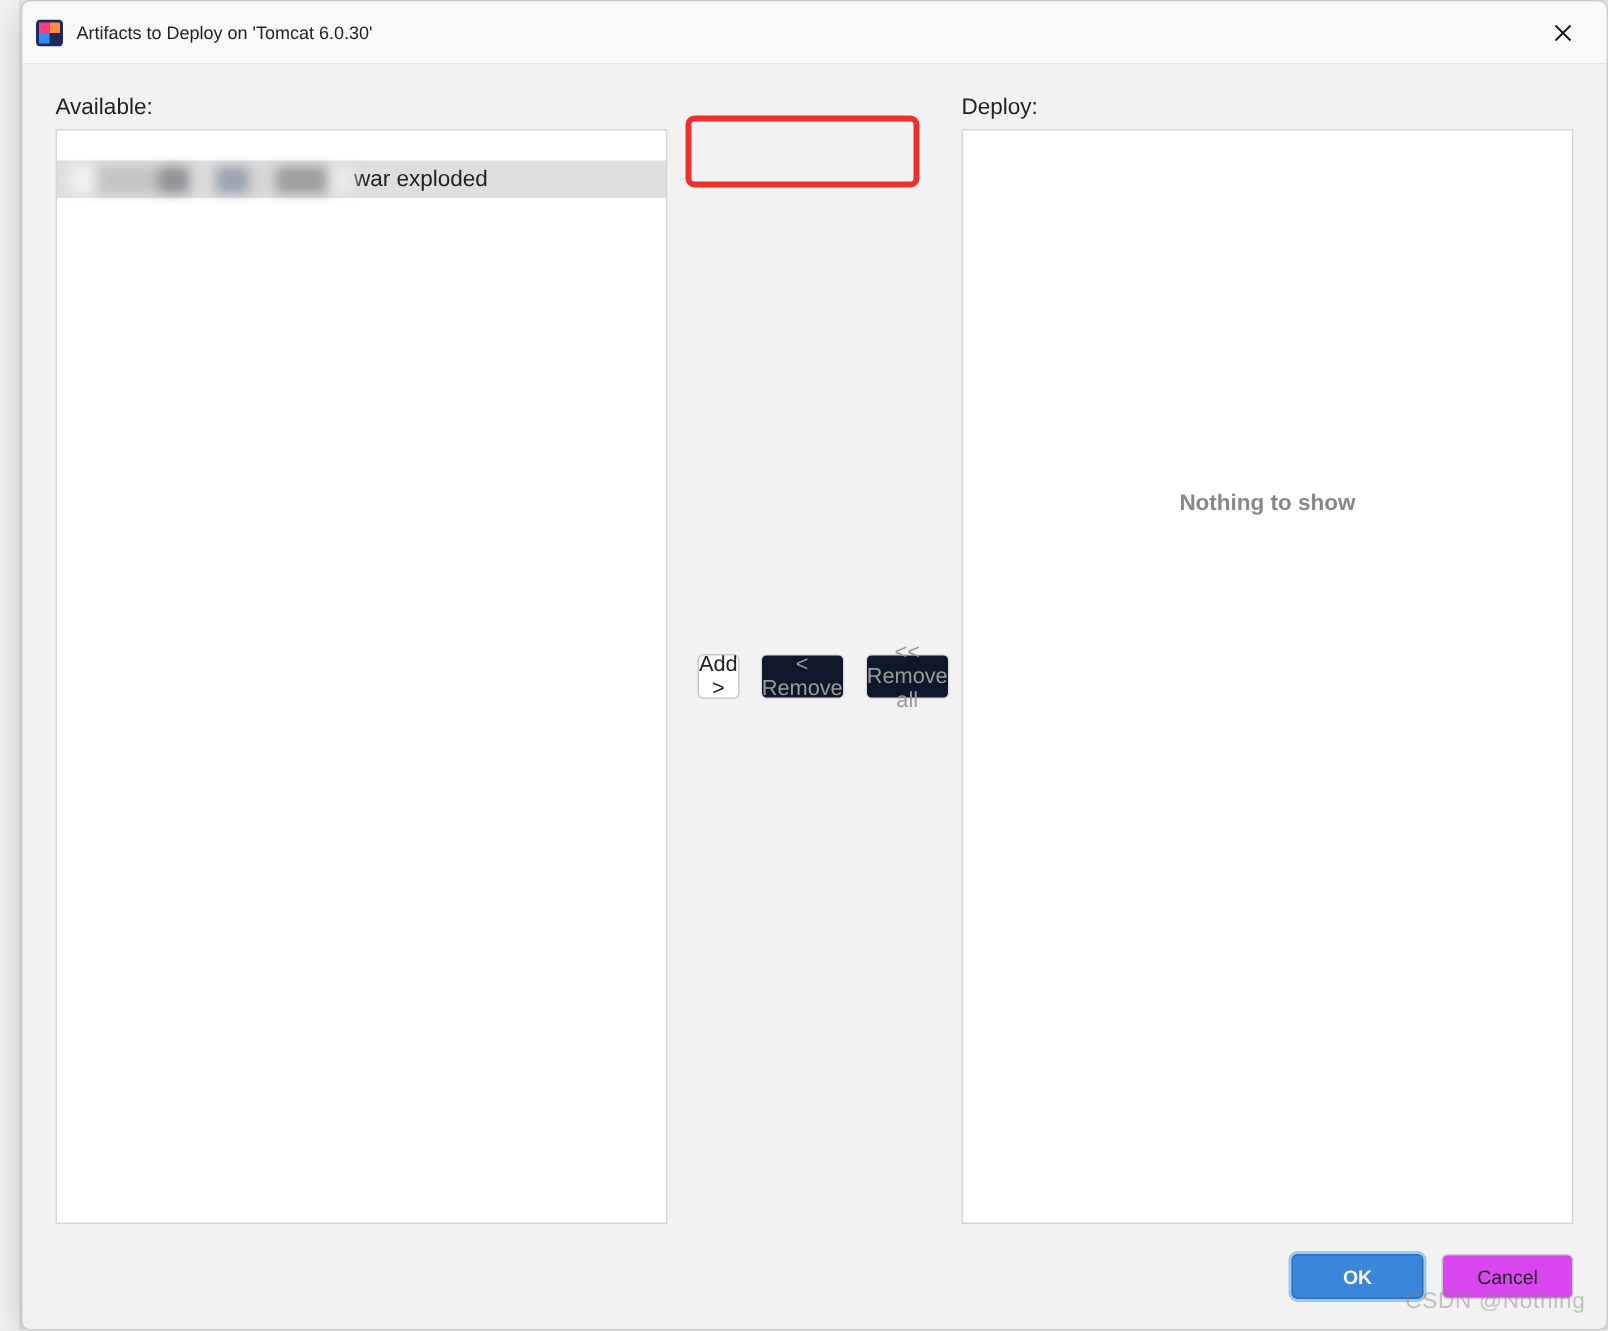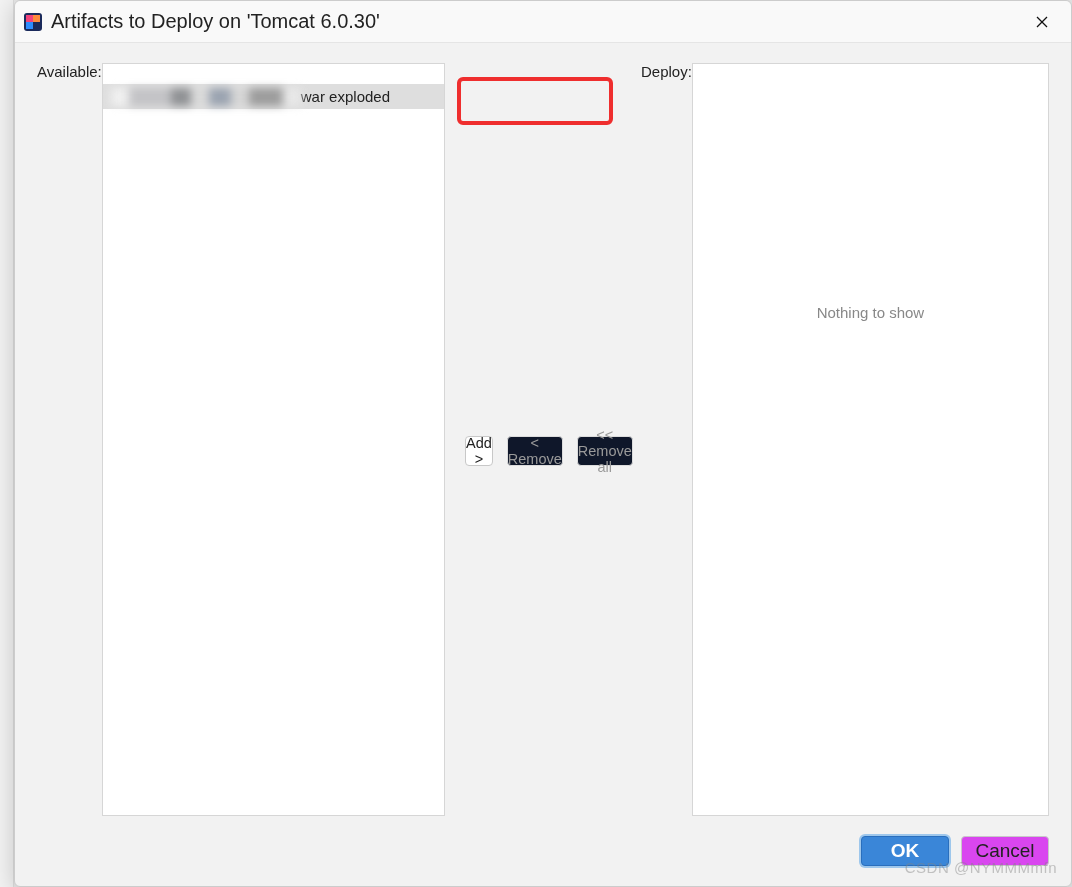--- a/index.html
+++ b/index.html
@@ -48,21 +48,21 @@
     }
     .app-icon {
       width: 20px;
       height: 20px;
       margin-right: 8px;
       display: inline-flex;
       align-items: center;
       justify-content: center;
     }
     .titlebar-title {
-      font-size: 20px;
+      font-size: 12px;
       color: #222;
       flex: 1;
     }
     .close-btn {
       width: 46px;
       height: 34px;
       display: flex;
       align-items: center;
       justify-content: center;
       color: #111;
@@ -70,21 +70,21 @@
       border-radius: 4px;
     }
     .content {
       flex: 1;
       padding: 20px 22px 14px 22px;
       display: flex;
       gap: 20px;
     }
     .panel-col {
       display: flex;
-      flex-direction: row;
+      flex-direction: column;
       flex: 1;
       min-width: 0;
     }
     .panel-label {
       font-size: 15px;
       color: #222;
       margin-bottom: 6px;
     }
     .list-box {
       flex: 1;
@@ -122,20 +122,21 @@
     .blur-seg.s7 { width: 34px; background: #9c9c9c; }
     .blur-seg.s8 { width: 18px; background: #e8e8e8; }
     .item-text { margin-left: 0; }
     .empty-text {
       position: absolute;
       top: 240px;
       left: 0; right: 0;
       text-align: center;
       font-size: 15px;
       color: #888;
+      font-weight: bold;
     }
     .middle-col {
       width: 156px;
       display: flex;
       flex-direction: row;
       align-items: center;
       padding-top: 22px;
       gap: 14px;
     }
     .mid-btn {
@@ -168,21 +169,21 @@
       display: flex;
       justify-content: flex-end;
       align-items: center;
       gap: 12px;
       padding: 0 22px 14px 22px;
     }
     .ftr-btn {
       width: 88px;
       height: 30px;
       border-radius: 4px;
-      font-size: 19px;
+      font-size: 13px;
       display: flex;
       align-items: center;
       justify-content: center;
       cursor: pointer;
     }
     .ftr-btn.primary {
       background: #3a86d8;
       color: #fff;
       font-weight: 600;
       border: 1px solid #2a6fbd;
@@ -262,14 +263,14 @@
       </div>
     </div>
 
   </div>
 
   <div class="footer">
     <button class="ftr-btn primary">OK</button>
     <button class="ftr-btn secondary">Cancel</button>
   </div>
 
-  <div class="watermark">CSDN @NYMMMmfn</div>
+  <div class="watermark">CSDN @Nothing</div>
 </div>
 
 </body></html>

